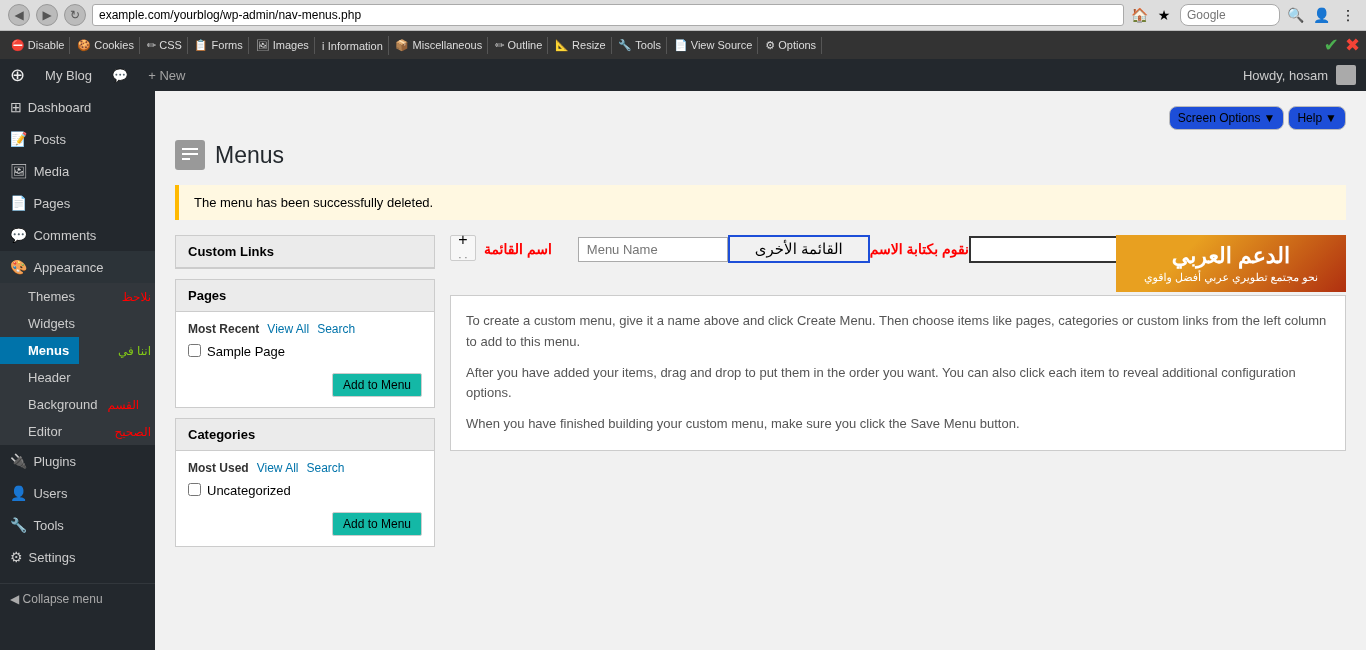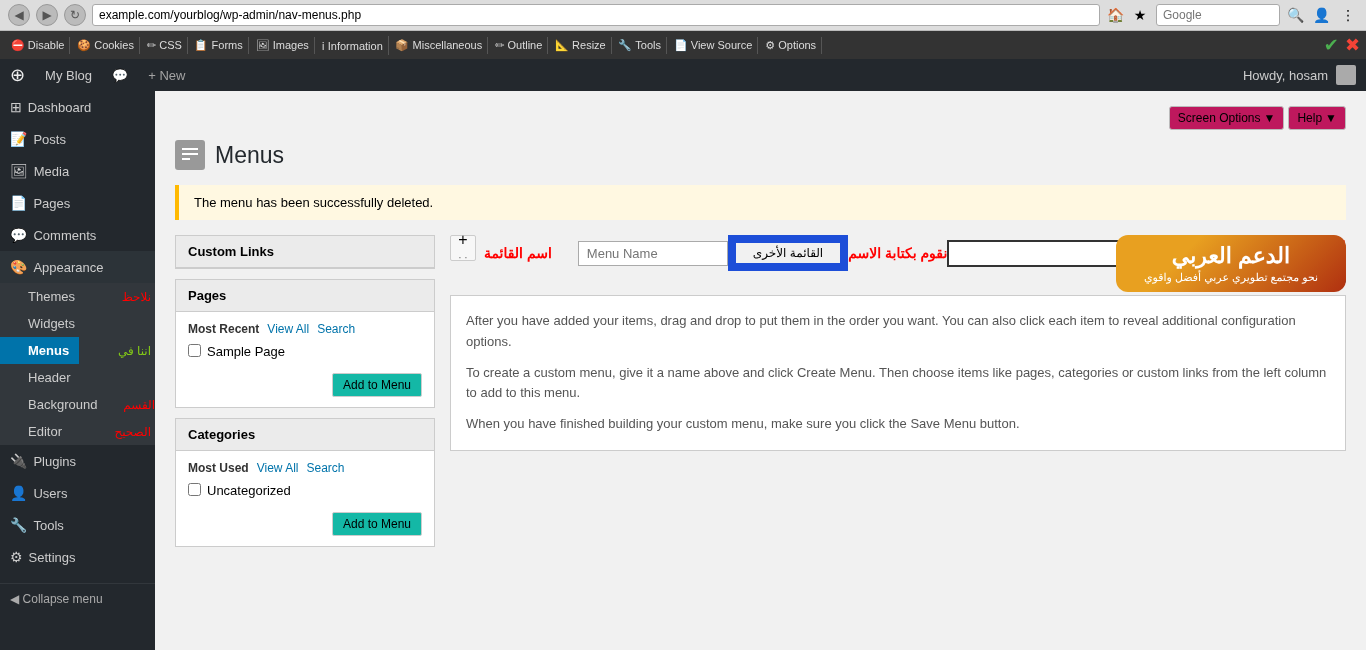--- a/index.html
+++ b/index.html
@@ -18,22 +18,22 @@
       width: 22px; height: 22px; border-radius: 50%;
       background: #bbb; border: 1px solid #999;
       display: flex; align-items: center; justify-content: center;
       font-size: 12px; cursor: pointer; color: #555;
     }
     .browser-url {
       flex: 1; height: 22px; border: 1px solid #aaa; border-radius: 3px;
       padding: 0 6px; font-size: 12px; background: white;
     }
     .browser-search {
-      height: 22px; border: 1px solid #aaa; border-radius: 3px;
-      padding: 0 6px; font-size: 12px; width: 124px;
+      height: 22px; border: 1px solid #aaa; border-radius: 8px;
+      padding: 0 6px; font-size: 12px; width: 100px;
     }
     .browser-icons { display: flex; gap: 4px; align-items: center; }
     .browser-icon { width: 20px; height: 20px; display: flex; align-items: center; justify-content: center; font-size: 14px; }
 
     
     .toolbar-bar {
       background: #333;
       padding: 3px 6px;
       display: flex;
       align-items: center;
@@ -99,21 +99,21 @@
       overflow-y: auto;
       padding: 15px 20px;
     }
 
     
     .screen-options-bar {
       display: flex; justify-content: flex-end; align-items: center;
       gap: 4px; margin-bottom: 10px;
     }
     .screen-options-btn {
-      background: #be185d; border: 1px solid #bbb; border-radius: 3px;
+      background: #1d4ed8; border: 1px solid #bbb; border-radius: 8px;
       padding: 4px 8px; font-size: 12px; cursor: pointer;
       display: flex; align-items: center; gap: 3px;
     }
 
     
     .page-header {
       display: flex; align-items: center; gap: 10px;
       margin-bottom: 15px;
     }
     .page-header-icon {
@@ -283,21 +283,21 @@
         <span style="color:red; font-size:12px; margin-right:4px;">نلاحظ</span>
       </div>
       <div class="sidebar-submenu-item">Widgets</div>
       <div style="display:flex; align-items:center; justify-content:space-between;">
         <div class="sidebar-submenu-item active">Menus</div>
         <span style="color:#84cc16; font-size:12px; margin-right:4px;">اننا في</span>
       </div>
       <div class="sidebar-submenu-item">Header</div>
       <div style="display:flex; align-items:center; justify-content:space-between;">
         <div class="sidebar-submenu-item">Background</div>
-        <span style="color:red; font-size:12px; margin-right:0;">القسم</span>
+        <span style="color:red; font-size:12px; margin-right:16px;">القسم</span>
       </div>
       <div style="display:flex; align-items:center; justify-content:space-between;">
         <div class="sidebar-submenu-item">Editor</div>
         <span style="color:red; font-size:12px; margin-right:4px;">الصحيح</span>
       </div>
     </div>
 
     <div class="sidebar-item">
       <span class="icon">🔌</span>
       <span>Plugins</span>
@@ -403,40 +403,40 @@
       <div class="right-col">
 
         <div style="display:flex; align-items:flex-start; gap:8px; margin-bottom:12px; flex-wrap:wrap;">
           <div class="add-btn">
             <div style="line-height:1;">+<br><span class="add-btn-dots">· ·</span></div>
           </div>
 
           <div style="display:flex; align-items:center; flex-wrap:wrap; flex:1;">
             <span class="arabic-label">اسم القائمة</span>
             <input type="text" class="menu-name-input" style="border: 1px solid rgb(170, 170, 170); width: 150px; margin-left: 26px;" placeholder="Menu Name">
-            <div style="border:8px solid #1d4ed8; padding:3px 17px; font-size:12px; min-width:100px; display:inline-block;">
+            <div style="border:2px solid #1d4ed8; padding:3px 25px; font-size:15px; min-width:100px; display:inline-block;">
               <span>القائمة الأخرى</span>
             </div>
             <span class="arabic-label">نقوم بكتابة الاسم</span>
             <input type="text" class="menu-name-input menu-name-input-outlined" style="width: 200px;">
           </div>
           <div style="display:flex; flex-direction:column; align-items:flex-end; gap:6px;">
             <span class="arabic-label" style="font-size:13px;">نضغط بعدها على انشاء القائمة</span>
             <button class="create-menu-btn">Create Menu</button>
           </div>
         </div>
 
         <div class="instructions-box">
+          <p style="margin-bottom:10px;">To create a custom menu, give it a name above and click Create Menu. Then choose items like pages, categories or custom links from the left column to add to this menu.</p>
           <p style="margin-bottom:10px;">After you have added your items, drag and drop to put them in the order you want. You can also click each item to reveal additional configuration options.</p>
-          <p style="margin-bottom:10px;">To create a custom menu, give it a name above and click Create Menu. Then choose items like pages, categories or custom links from the left column to add to this menu.</p>
           <p>When you have finished building your custom menu, make sure you click the Save Menu button.</p>
         </div>
 
         <div style="position:absolute; top:0; right:0; text-align:center; direction:rtl;">
-          <div style="background: linear-gradient(135deg, #e8a020 30%, #b03010 100%); border-radius:12px; padding:8px 0; display:inline-block; min-width:230px;">
+          <div style="background: linear-gradient(135deg, #e8a020 30%, #b03010 100%); border-radius:0; padding:8px 0; display:inline-block; min-width:230px;">
             <div style="color:#fff; font-size:22px; font-weight:bold; font-family:Arial;">الدعم العربي</div>
             <div style="color:#fff; font-size:11px; margin-top:2px;">نحو مجتمع تطويري عربي أفضل واقوي</div>
           </div>
         </div>
 
       </div>
 
     </div>
 
   </div>

